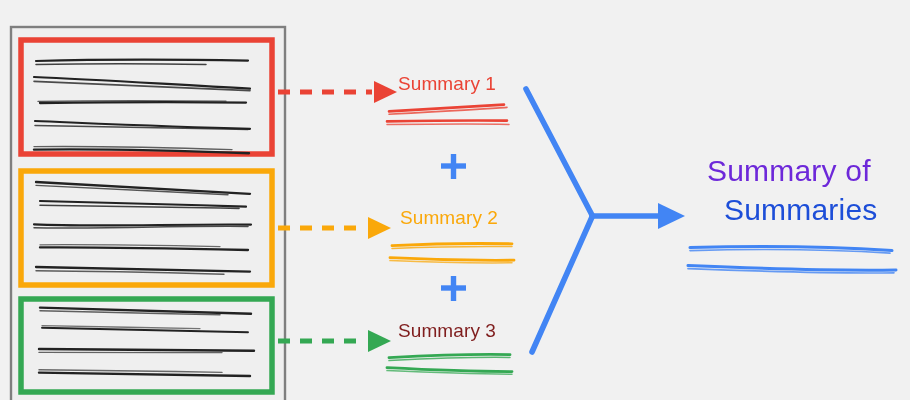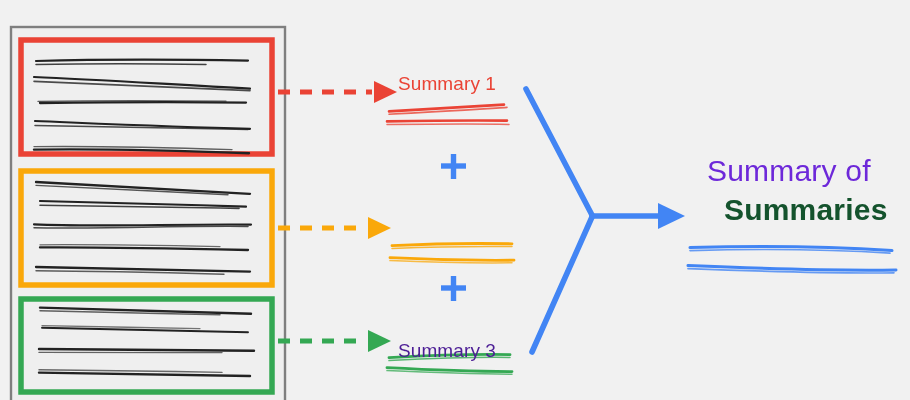--- a/index.html
+++ b/index.html
@@ -16,24 +16,24 @@
   .lbl{
     position:absolute;
     font-family:"Liberation Sans", sans-serif;
     white-space:nowrap;
     line-height:1;
     -webkit-font-smoothing:antialiased;
   }
   .sum-lbl{font-size:19px;font-weight:400;letter-spacing:.1px;}
   #sum1-label{left:398px;top:58px;color:#ea4335;}
   #sum2-label{left:400px;top:192px;color:#faa80a;}
-  #sum3-label{left:398px;top:305px;color:#4c1d95;margin-top:20px;}
+  #sum3-label{left:398px;top:305px;color:#7f1d1d;}
 
   #final-line1{left:707px;top:140px;color:#6d28d9;font-size:30px;font-weight:400;letter-spacing:.2px;}
-  #final-line2{left:724px;top:179px;color:#14532d;font-size:30px;font-weight:700;letter-spacing:.2px;}
+  #final-line2{left:724px;top:179px;color:#1d4ed8;font-size:30px;font-weight:400;letter-spacing:.2px;}
 </style>
 </head>
 <body>
 
 <div id="stage">
 
   <svg width="910" height="400" viewBox="0 0 910 400">
 
     <g>
       <rect x="11" y="11" width="274" height="377" fill="#efefef" stroke="#7f7f7f" stroke-width="2.4"></rect>
@@ -139,18 +139,19 @@
 
     <g fill="none" stroke="#4285f4" stroke-linecap="round">
       <path d="M690 231.6 C 760 229.4, 830 230.4, 892 234.6" stroke-width="3"></path>
       <path d="M690 234.6 C 762 232.6, 832 233.4, 890 237.2" stroke-width="1.7" opacity=".8"></path>
       <path d="M688 249.6 C 760 252.6, 830 255, 896 254" stroke-width="3"></path>
       <path d="M688 252.6 C 762 255.4, 832 257.8, 894 256.8" stroke-width="1.7" opacity=".8"></path>
     </g>
   </svg>
 
   <div class="lbl sum-lbl" id="sum1-label">Summary 1</div>
+  <div class="lbl sum-lbl" id="sum2-label">Summary 2</div>
   <div class="lbl sum-lbl" id="sum3-label">Summary 3</div>
 
   <div class="lbl" id="final-line1">Summary of</div>
   <div class="lbl" id="final-line2">Summaries</div>
 
 </div>
 
 </body></html>

